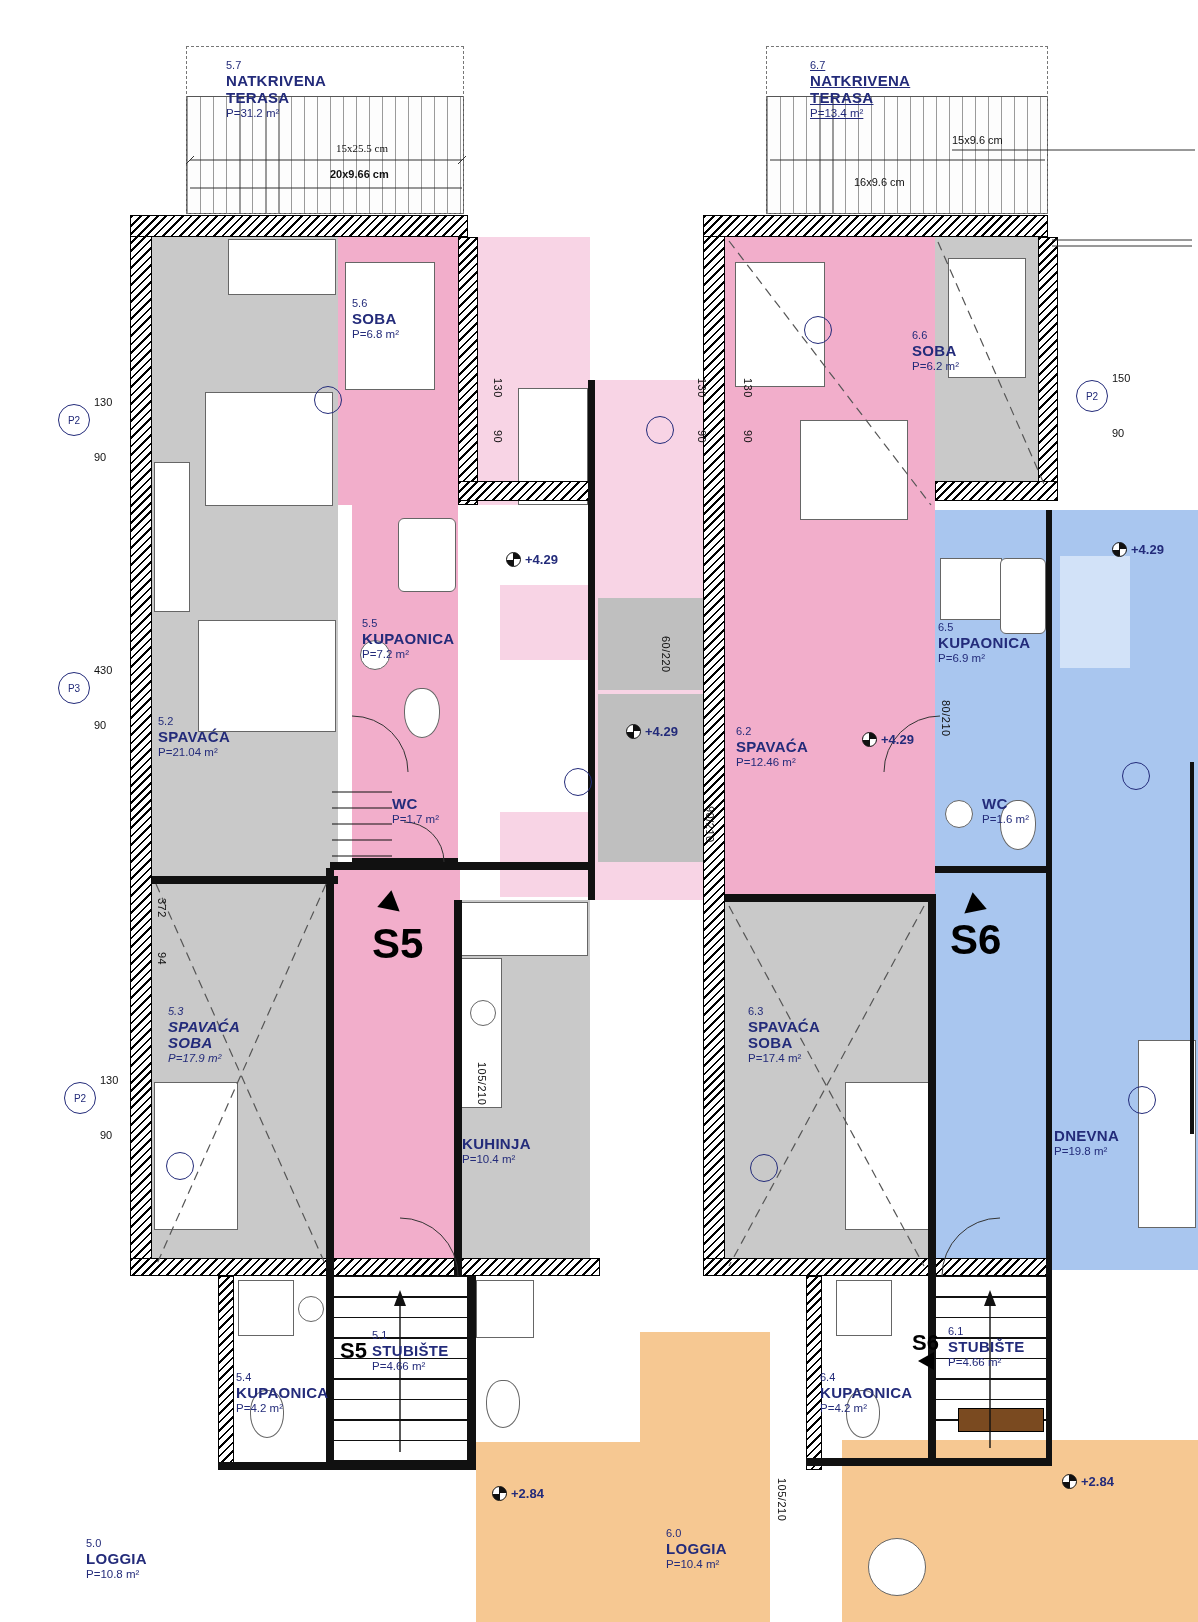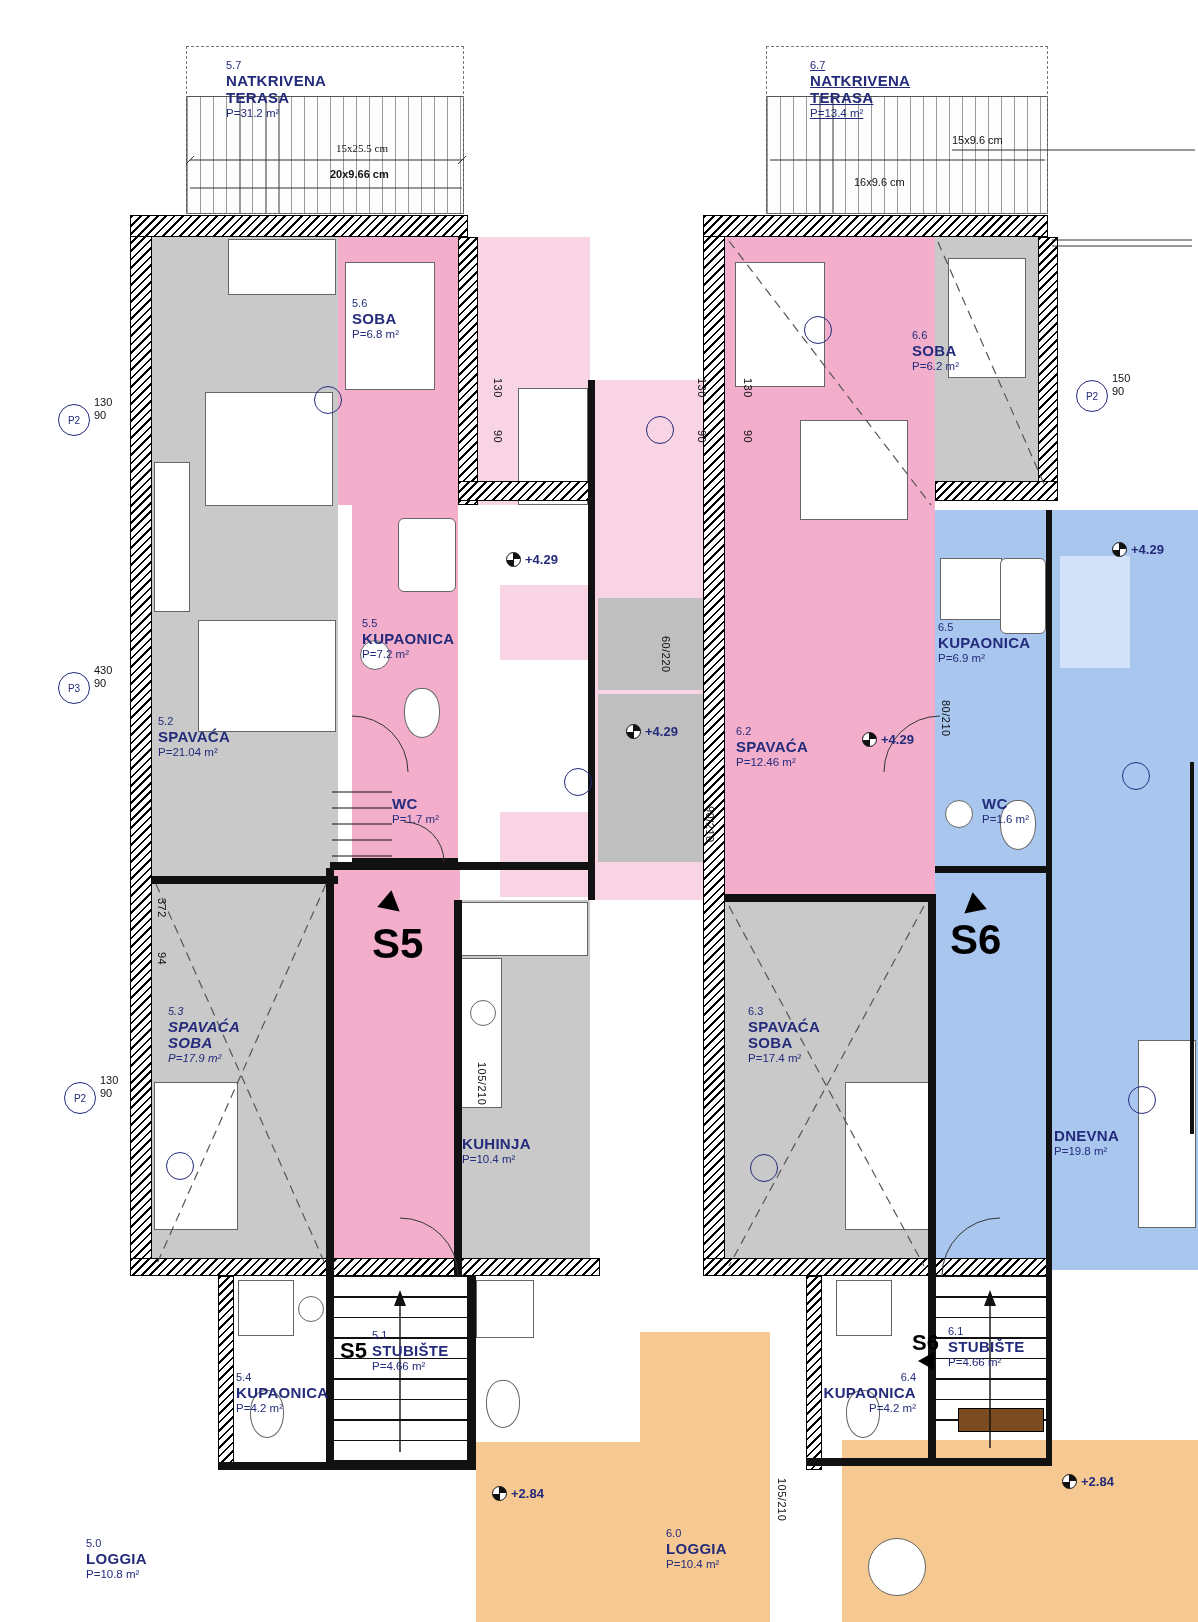--- a/index.html
+++ b/index.html
@@ -29,21 +29,21 @@
   
   .rl{position:absolute;display:flex;flex-direction:column;gap:1px;color:#232b7a;line-height:1.08;}
   .rl .no{font-size:11px;}
   .rl .nm{font-size:15px;font-weight:600;letter-spacing:.3px;}
   .rl .ar{font-size:11.5px;}
   .spec{position:absolute;font-size:11px;color:#111;white-space:nowrap;}
   .vdim{position:absolute;font-size:11px;color:#111;writing-mode:vertical-rl;letter-spacing:.5px;}
   .elev{position:absolute;display:flex;align-items:center;gap:4px;color:#232b7a;font-size:13px;font-weight:600;}
   .elev .sym{width:13px;height:13px;border-radius:50%;border:1.2px solid #111;background:conic-gradient(#111 0 90deg,#fff 90deg 180deg,#111 180deg 270deg,#fff 270deg 360deg);}
   .mark{position:absolute;width:30px;height:30px;border-radius:50%;border:1.2px solid #232b7a;color:#232b7a;font-size:10px;display:flex;align-items:center;justify-content:center;background:transparent;}
-  .marknums{position:absolute;display:flex;flex-direction:column;color:#111;font-size:11px;line-height:1.15;}
+  .marknums{position:absolute;display:flex;flex-direction:column;color:#111;font-size:11px;line-height:1.15;gap:42px;}
   .badge{position:absolute;font-weight:700;color:#000;}
   .tri{position:absolute;width:0;height:0;border-left:20px solid #000;border-top:11px solid transparent;border-bottom:11px solid transparent;}
   .ring{position:absolute;width:26px;height:26px;border-radius:50%;border:1.2px solid #232b7a;}
 </style>
 </head>
 <body>
 
 <div class="stage">
 
   <div class="zone z-deck" style="left:186px;top:96px;width:278px;height:118px;"></div>
@@ -264,21 +264,21 @@
   </div>
   <div class="rl" style="left:748px;top:1006px;width:92px;">
     <span class="no">6.3</span>
     <span class="nm">SPAVAĆA SOBA</span>
     <span class="ar">P=17.4 m²</span>
   </div>
   <div class="rl" style="left:1054px;top:1128px;width:110px;">
     <span class="nm">DNEVNA</span>
     <span class="ar">P=19.8 m²</span>
   </div>
-  <div class="rl" style="left:820px;top:1372px;width:96px;align-items:flex-end;">
+  <div class="rl" style="left:820px;top:1372px;width:96px;">
     <span class="no">6.4</span>
     <span class="nm">KUPAONICA</span>
     <span class="ar">P=4.2 m²</span>
   </div>
   <div class="rl" style="left:948px;top:1326px;width:120px;">
     <span class="no">6.1</span>
     <span class="nm">STUBIŠTE</span>
     <span class="ar">P=4.66 m²</span>
   </div>
   <div class="rl" style="left:666px;top:1528px;width:110px;">

